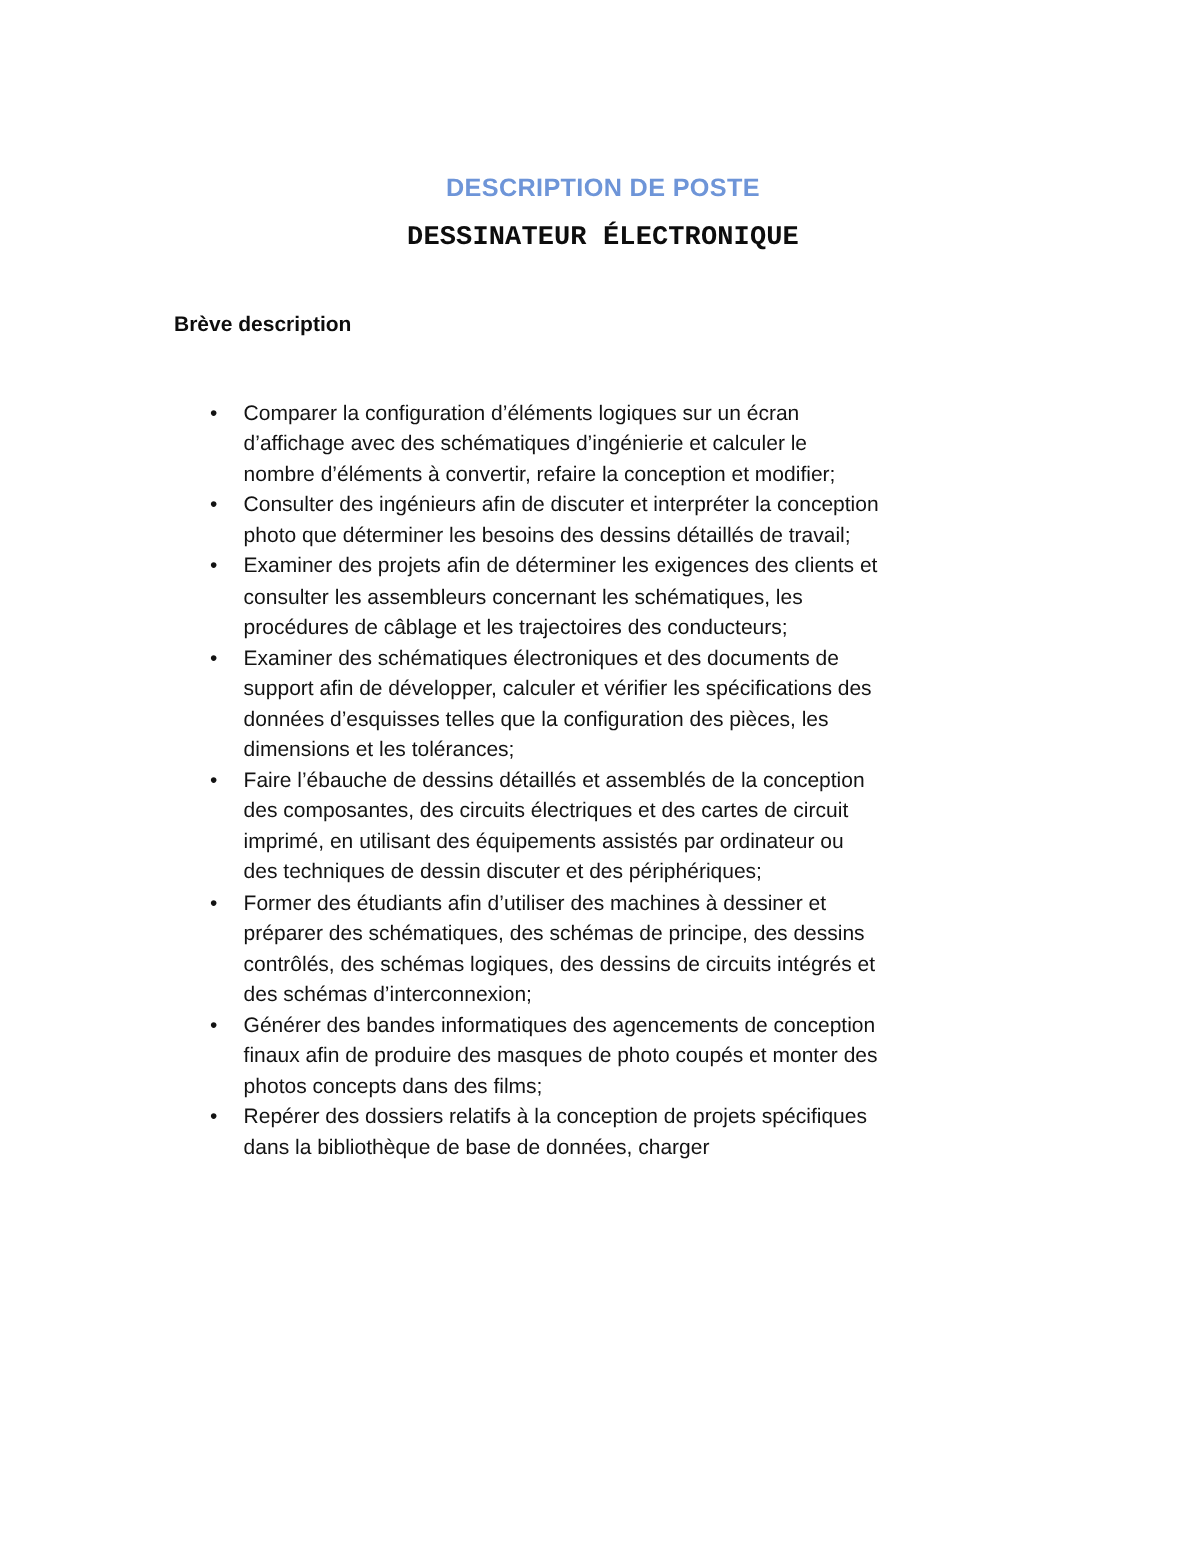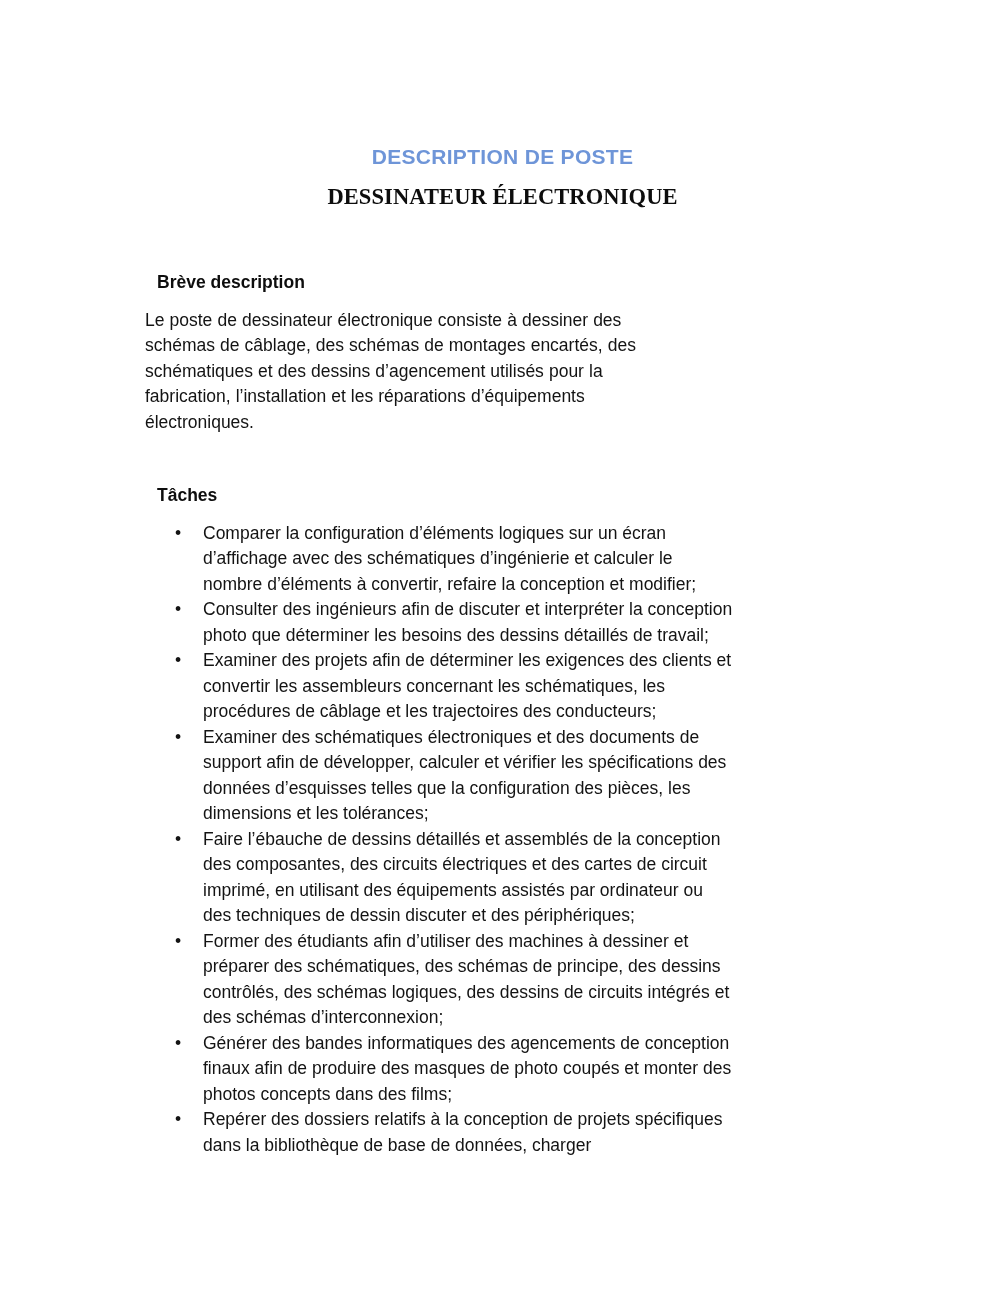--- a/index.html
+++ b/index.html
@@ -38,21 +38,21 @@
   .doc-kicker {
     font-family: "Liberation Sans", sans-serif;
     font-size: 21px;
     font-weight: bold;
     letter-spacing: 0.3px;
     line-height: 26px;
     color: #6e95d8;
     margin: 0;
   }
   .doc-title {
-    font-family: Liberation Serif, serif;
+    font-family: Liberation Mono, monospace;
     font-size: 22.5px;
     font-weight: bold;
     letter-spacing: 0.1px;
     line-height: 30px;
     color: #0d0d0d;
     margin: 12px 0 0 0;
   }
 
   
   .content {
@@ -68,21 +68,21 @@
   .section + .section {
     margin-top: 48px;
   }
 
   .section-heading {
     font-family: "Liberation Sans", sans-serif;
     font-size: 17.5px;
     font-weight: bold;
     line-height: 25.5px;
     color: #0d0d0d;
-    margin: 12px;
+    margin: 0;
   }
 
   .section-paragraph {
     font-family: "Liberation Sans", sans-serif;
     font-size: 17.5px;
     font-weight: normal;
     line-height: 25.5px;
     color: #131313;
     margin: 0;
     width: 515px;
@@ -152,37 +152,35 @@
 
   <div class="title-block">
     <div class="doc-kicker">DESCRIPTION DE POSTE</div>
     <h1 class="doc-title">DESSINATEUR ÉLECTRONIQUE</h1>
   </div>
 
   <div class="content">
 
     <div class="section">
       <div class="section-heading">Brève description</div>
-      <p class="section-paragraph">Le poste de dessinateur électronique consiste à dessiner des schémas de câblage, des schémas de montages encartés, des schématiques et des dessins d’agencement utilisés pour la fabrication, l’installation et les réparations d’équipements électroniques.</p>
     </div>
 
     <div class="section">
-      <div class="section-heading">Tâches</div>
       <ul class="task-list">
         <li class="task-item">
           <span class="bullet">•</span>
           <span class="task-text">Comparer la configuration d’éléments logiques sur un écran d’affichage avec des schématiques d’ingénierie et calculer le nombre d’éléments à convertir, refaire la conception et modifier;</span>
         </li>
         <li class="task-item">
           <span class="bullet">•</span>
           <span class="task-text">Consulter des ingénieurs afin de discuter et interpréter la conception photo que déterminer les besoins des dessins détaillés de travail;</span>
         </li>
         <li class="task-item">
           <span class="bullet">•</span>
-          <span class="task-text">Examiner des projets afin de déterminer les exigences des clients et convertir les assembleurs concernant les schématiques, les procédures de câblage et les trajectoires des conducteurs;</span>
+          <span class="task-text">Examiner des projets afin de déterminer les exigences des clients et consulter les assembleurs concernant les schématiques, les procédures de câblage et les trajectoires des conducteurs;</span>
         </li>
         <li class="task-item">
           <span class="bullet">•</span>
           <span class="task-text">Examiner des schématiques électroniques et des documents de support afin de développer, calculer et vérifier les spécifications des données d’esquisses telles que la configuration des pièces, les dimensions et les tolérances;</span>
         </li>
         <li class="task-item">
           <span class="bullet">•</span>
           <span class="task-text">Faire l’ébauche de dessins détaillés et assemblés de la conception des composantes, des circuits électriques et des cartes de circuit imprimé, en utilisant des équipements assistés par ordinateur ou des techniques de dessin discuter et des périphériques;</span>
         </li>
         <li class="task-item">

